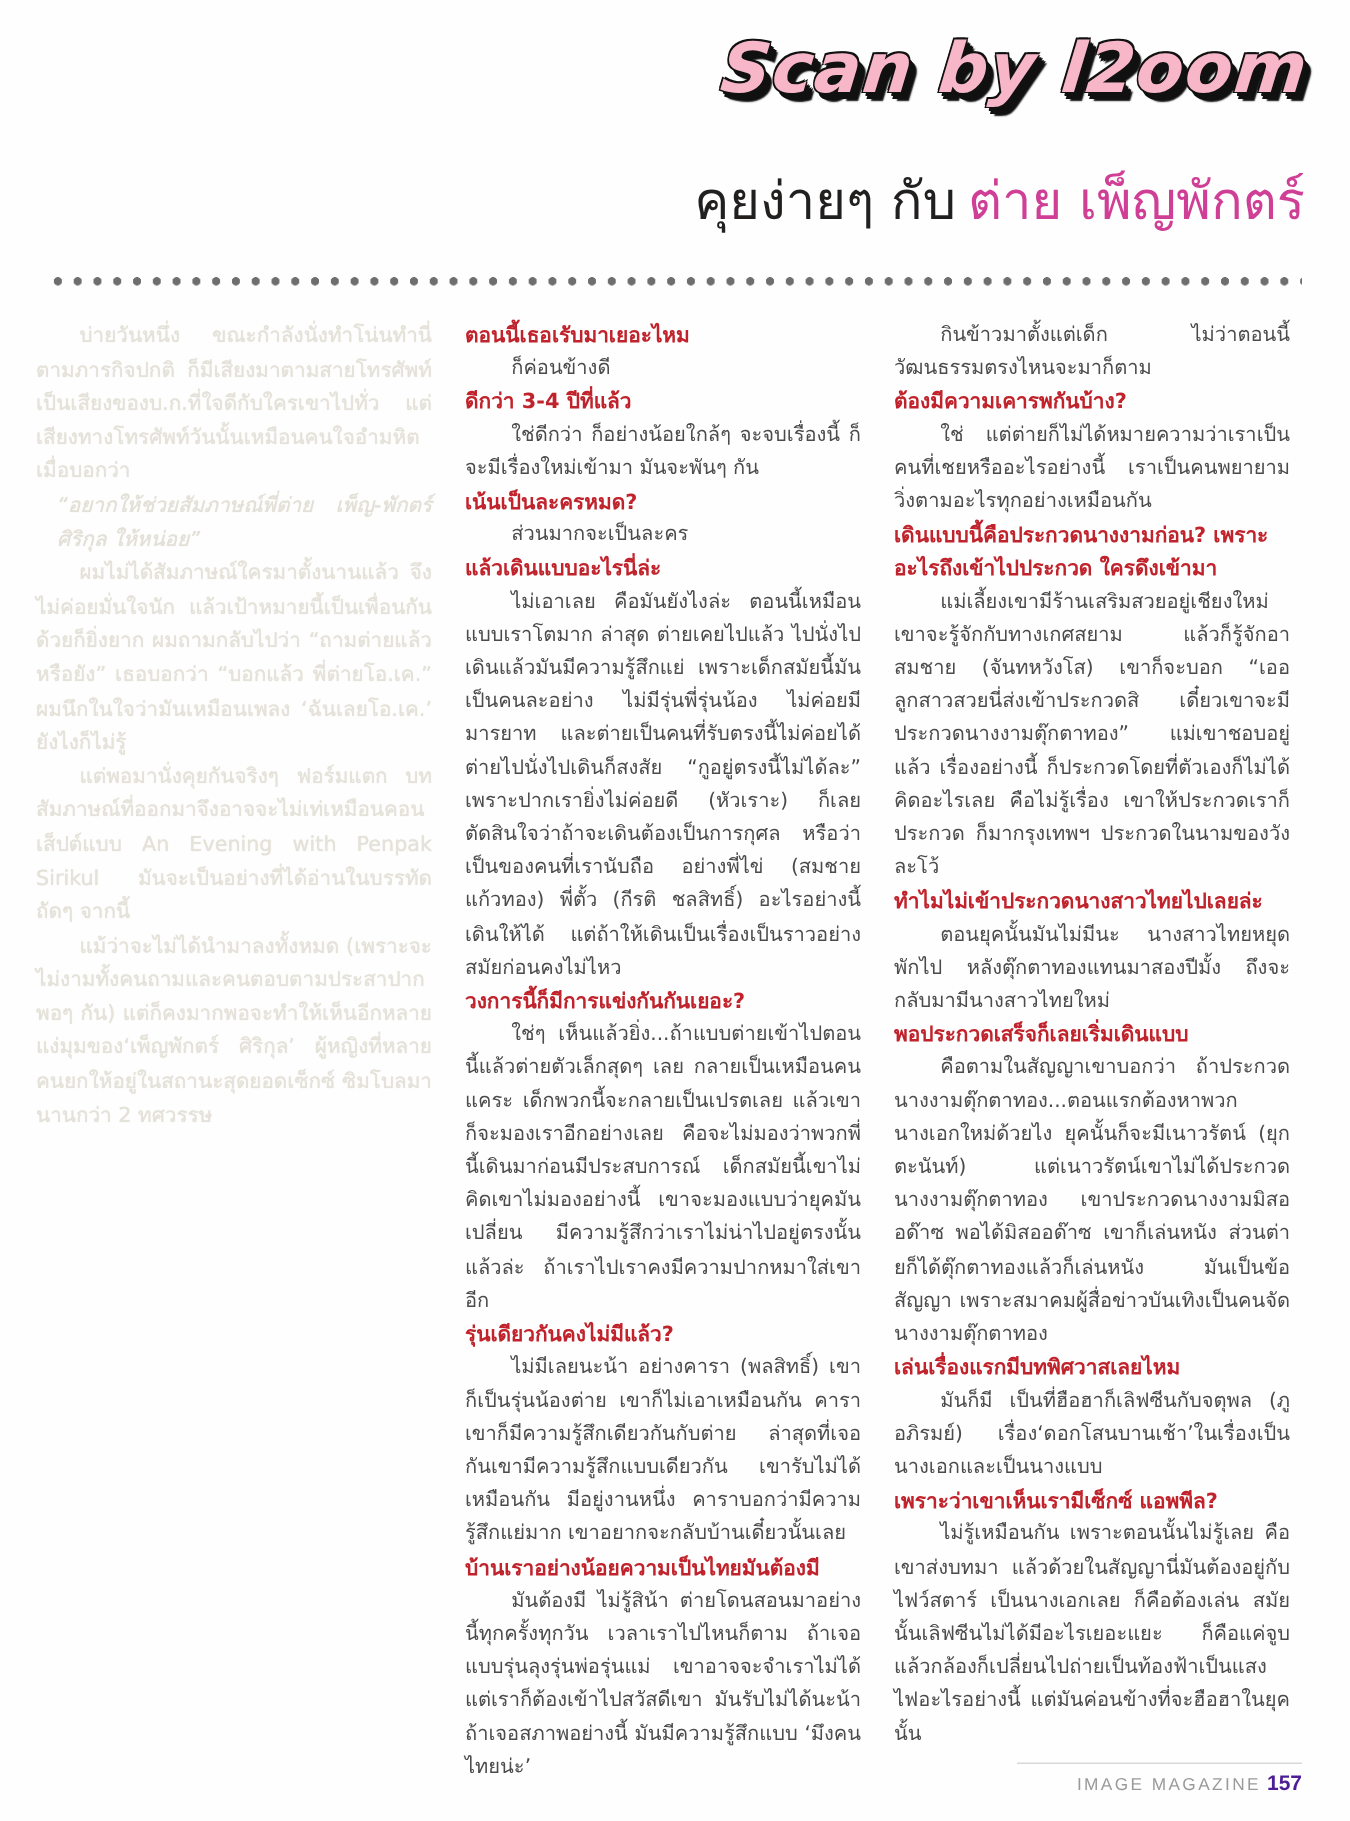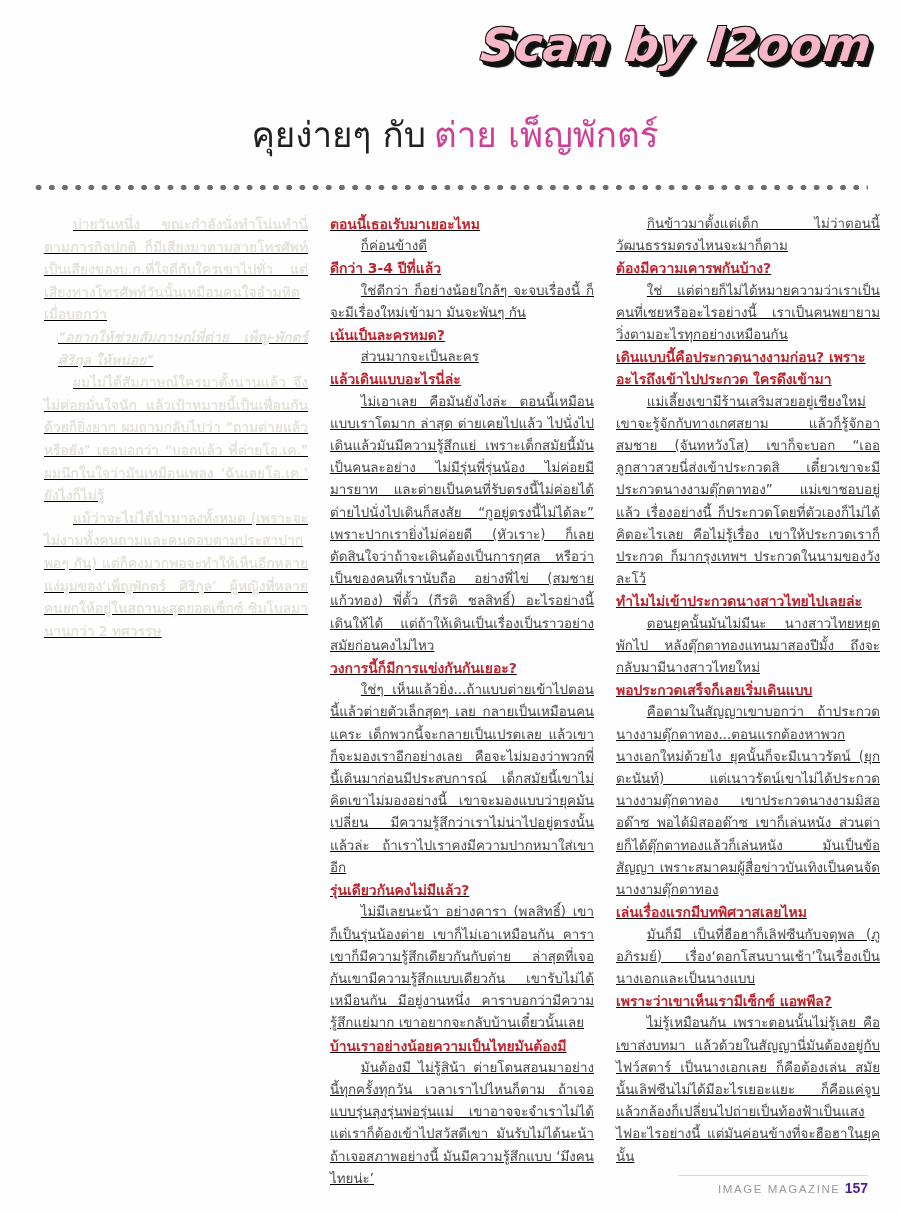--- a/index.html
+++ b/index.html
@@ -35,21 +35,21 @@
     white-space: nowrap;
     z-index: 10;
   }
 
   
   #headline {
     position: absolute;
     top: 112px;
     left: 40px;
     right: 30px;
-    text-align: center;
+    text-align: right;
     font-size: 35px;
     line-height: 1.35;
     white-space: nowrap;
   }
   #headline .hl-black {
     color: #221f1f;
     font-weight: normal;
   }
   #headline .hl-pink {
     color: #cf3f96;
@@ -67,26 +67,25 @@
     background-image: radial-gradient(circle, #6e6e6e 0 2.6px, rgba(0,0,0,0) 2.9px);
     background-size: 13.2px 7px;
     background-repeat: repeat-x;
     background-position: 0 0;
   }
 
   
   #columns {
     position: absolute;
     top: 213px;
-    left: 44px;
+    left: 24px;
     width: 838px;
     height: 960px;
     display: flex;
     gap: 22px;
-    text-decoration: underline;
   }
   .col {
     width: 264px;
     flex: 0 0 264px;
   }
 
   .para {
     margin: 0;
     text-indent: 2.1em;
     text-align: justify;
@@ -156,20 +155,21 @@
   <span class="hl-black">คุยง่ายๆ กับ</span><span class="hl-pink">ต่าย เพ็ญพักตร์</span>
 </div>
 
 <div id="dotted-rule"></div>
 
 <div id="columns">
     <div class="col col-faded">
       <p class="para">บ่ายวันหนึ่ง ขณะกำลังนั่งทำโน่นทำนี่ตามภารกิจปกติ ก็มีเสียงมาตามสายโทรศัพท์ เป็นเสียงของบ.ก.ที่ใจดีกับใครเขาไปทั่ว แต่เสียงทางโทรศัพท์วันนั้นเหมือนคนใจอำมหิตเมื่อบอกว่า</p>
       <p class="para italic noindent">“อยากให้ช่วยสัมภาษณ์พี่ต่าย เพ็ญ-พักตร์ ศิริกุล ให้หน่อย”</p>
       <p class="para">ผมไม่ได้สัมภาษณ์ใครมาตั้งนานแล้ว จึงไม่ค่อยมั่นใจนัก แล้วเป้าหมายนี้เป็นเพื่อนกันด้วยก็ยิ่งยาก ผมถามกลับไปว่า “ถามต่ายแล้วหรือยัง” เธอบอกว่า “บอกแล้ว พี่ต่ายโอ.เค.” ผมนึกในใจว่ามันเหมือนเพลง ‘ฉันเลยโอ.เค.’ ยังไงก็ไม่รู้</p>
+      <p class="para">แต่พอมานั่งคุยกันจริงๆ ฟอร์มแตก บทสัมภาษณ์ที่ออกมาจึงอาจจะไม่เท่เหมือนคอนเส็ปต์แบบ An Evening with Penpak Sirikul มันจะเป็นอย่างที่ได้อ่านในบรรทัดถัดๆ จากนี้</p>
       <p class="para">แม้ว่าจะไม่ได้นำมาลงทั้งหมด (เพราะจะไม่งามทั้งคนถามและคนตอบตามประสาปากพอๆ กัน) แต่ก็คงมากพอจะทำให้เห็นอีกหลายแง่มุมของ‘เพ็ญพักตร์ ศิริกุล’ ผู้หญิงที่หลายคนยกให้อยู่ในสถานะสุดยอดเซ็กซ์ ซิมโบลมานานกว่า 2 ทศวรรษ</p>
     </div>
     <div class="col col-body">
       <p class="qhead">ตอนนี้เธอเรับมาเยอะไหม</p>
       <p class="para answer">ก็ค่อนข้างดี</p>
       <p class="qhead">ดีกว่า 3-4 ปีที่แล้ว</p>
       <p class="para answer">ใช่ดีกว่า ก็อย่างน้อยใกล้ๆ จะจบเรื่องนี้ ก็จะมีเรื่องใหม่เข้ามา มันจะพันๆ กัน</p>
       <p class="qhead">เน้นเป็นละครหมด?</p>
       <p class="para answer">ส่วนมากจะเป็นละคร</p>
       <p class="qhead">แล้วเดินแบบอะไรนี่ล่ะ</p>

